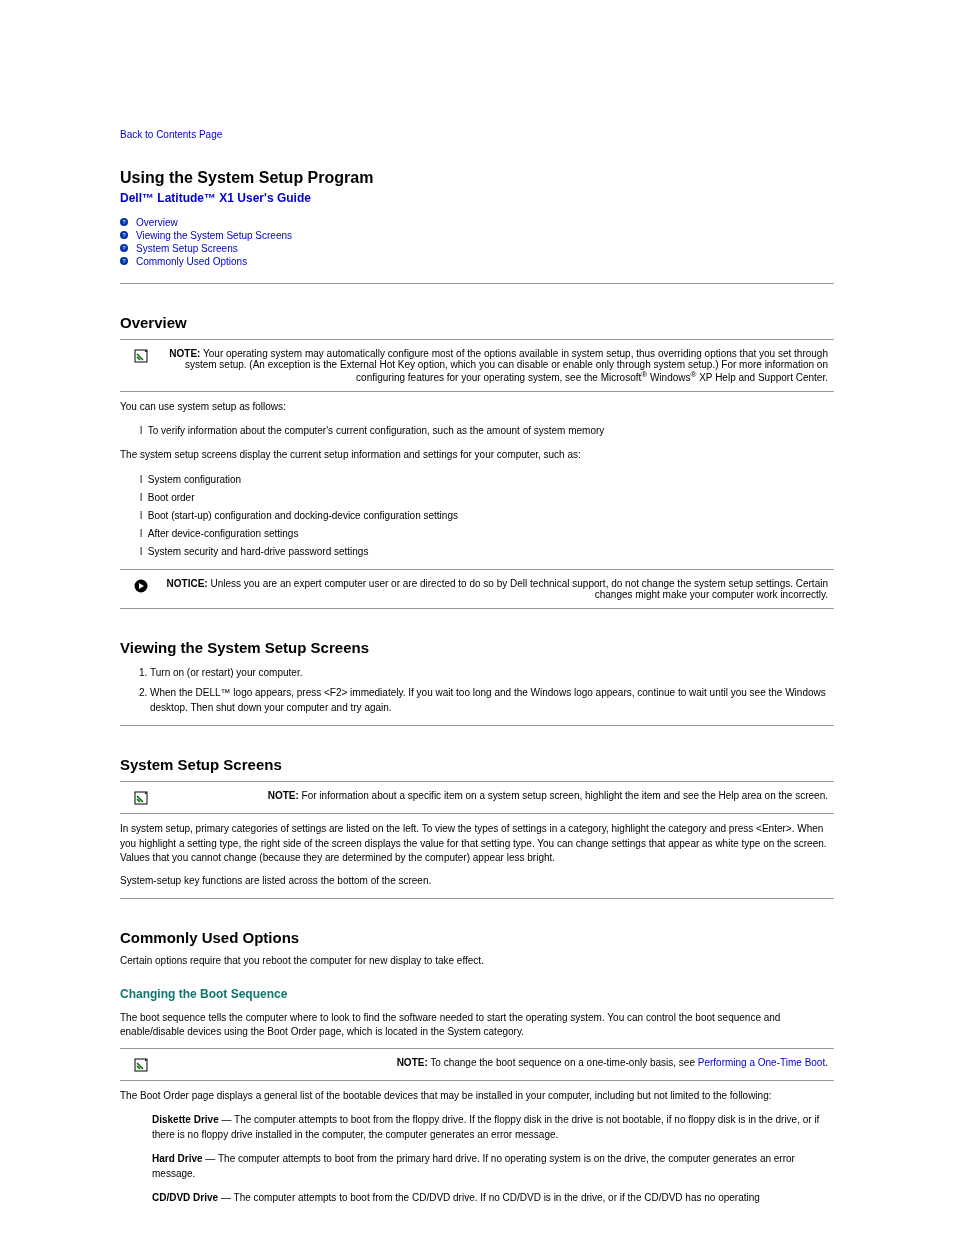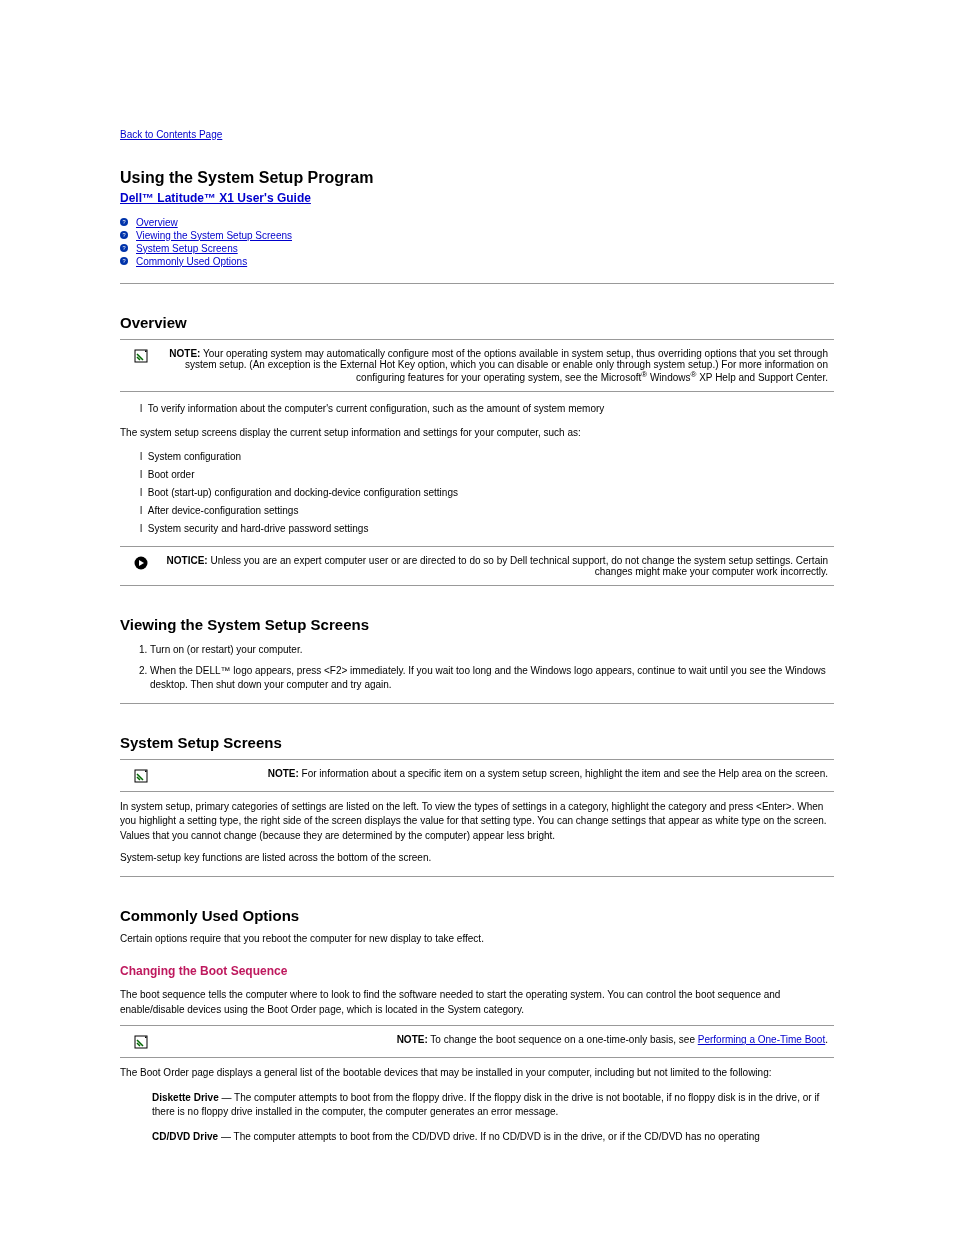--- a/index.html
+++ b/index.html
@@ -11,21 +11,20 @@
     color: #000;
   }
   .page {
     width: 954px;
     margin: 0 auto;
     padding: 120px 120px 40px 120px;
     box-sizing: border-box;
   }
   a, .link {
     color: #0000cc;
-    text-decoration: underline;
     cursor: pointer;
   }
   .title-main {
     font-size: 16px;
     font-weight: bold;
     margin-bottom: 4px;
     margin-top: 26px;
   }
   .guide-link {
     color: #0000cc;
@@ -59,21 +58,21 @@
   h2.section {
     font-size: 15px;
     font-weight: bold;
     margin: 30px 0 8px 0;
     color: #000;
   }
   h3.sub {
     font-size: 12px;
     font-weight: bold;
     margin: 18px 0 10px 0;
-    color: #be185d;
+    color: #0f766e;
   }
   p { margin: 8px 0; line-height: 1.45; }
   .lvl2 { margin-left: 20px; list-style: none; padding:0;}
   .lvl2 li { margin: 4px 0; line-height:1.4;}
   table.note {
     width: 100%;
     border-collapse: collapse;
     margin: 6px 0;
   }
   table.note td {
@@ -169,20 +168,21 @@
               </svg>
         </span>
       </td>
       <td>
         <span class="label-strong">NOTE:</span><span> Your operating system may automatically configure most of the options available in system setup, thus overriding options that you set through system setup. (An exception is the External Hot Key option, which you can disable or enable only through system setup.) For more information on configuring features for your operating system, see the Microsoft</span><span class="reg">®</span><span> Windows</span><span class="reg">®</span><span> XP Help and Support Center.</span>
       </td>
     </tr>
   </tbody>
     </table>
 
+  <p>You can use system setup as follows:</p>
   <ul class="lvl2">
     <li><span>l&nbsp;&nbsp;</span><span>To verify information about the computer's current configuration, such as the amount of system memory</span></li>
   </ul>
 
 
   <p>The system setup screens display the current setup information and settings for your computer, such as:</p>
   <ul class="lvl2">
     <li><span>l&nbsp;&nbsp;</span><span>System configuration</span></li>
     <li><span>l&nbsp;&nbsp;</span><span>Boot order</span></li>
     <li><span>l&nbsp;&nbsp;</span><span>Boot (start-up) configuration and docking-device configuration settings</span></li>
@@ -268,17 +268,20 @@
   </tbody>
     </table>
 
   <p>The Boot Order page displays a general list of the bootable devices that may be installed in your computer, including but not limited to the following:</p>
 
   <div class="options-block">
     <p class="field-def">
       <span class="field-name">Diskette Drive</span> — <span>The computer attempts to boot from the floppy drive. If the floppy disk in the drive is not bootable, if no floppy disk is in the drive, or if there is no floppy drive installed in the computer, the computer generates an error message.</span>
     </p>
     <p class="field-def">
+      <span class="field-name">Hard Drive</span> — <span>The computer attempts to boot from the primary hard drive. If no operating system is on the drive, the computer generates an error message.</span>
+    </p>
+    <p class="field-def">
       <span class="field-name">CD/DVD Drive</span> — <span>The computer attempts to boot from the CD/DVD drive. If no CD/DVD is in the drive, or if the CD/DVD has no operating</span>
     </p>
   </div>
 
 </div>
 
 </body></html>

